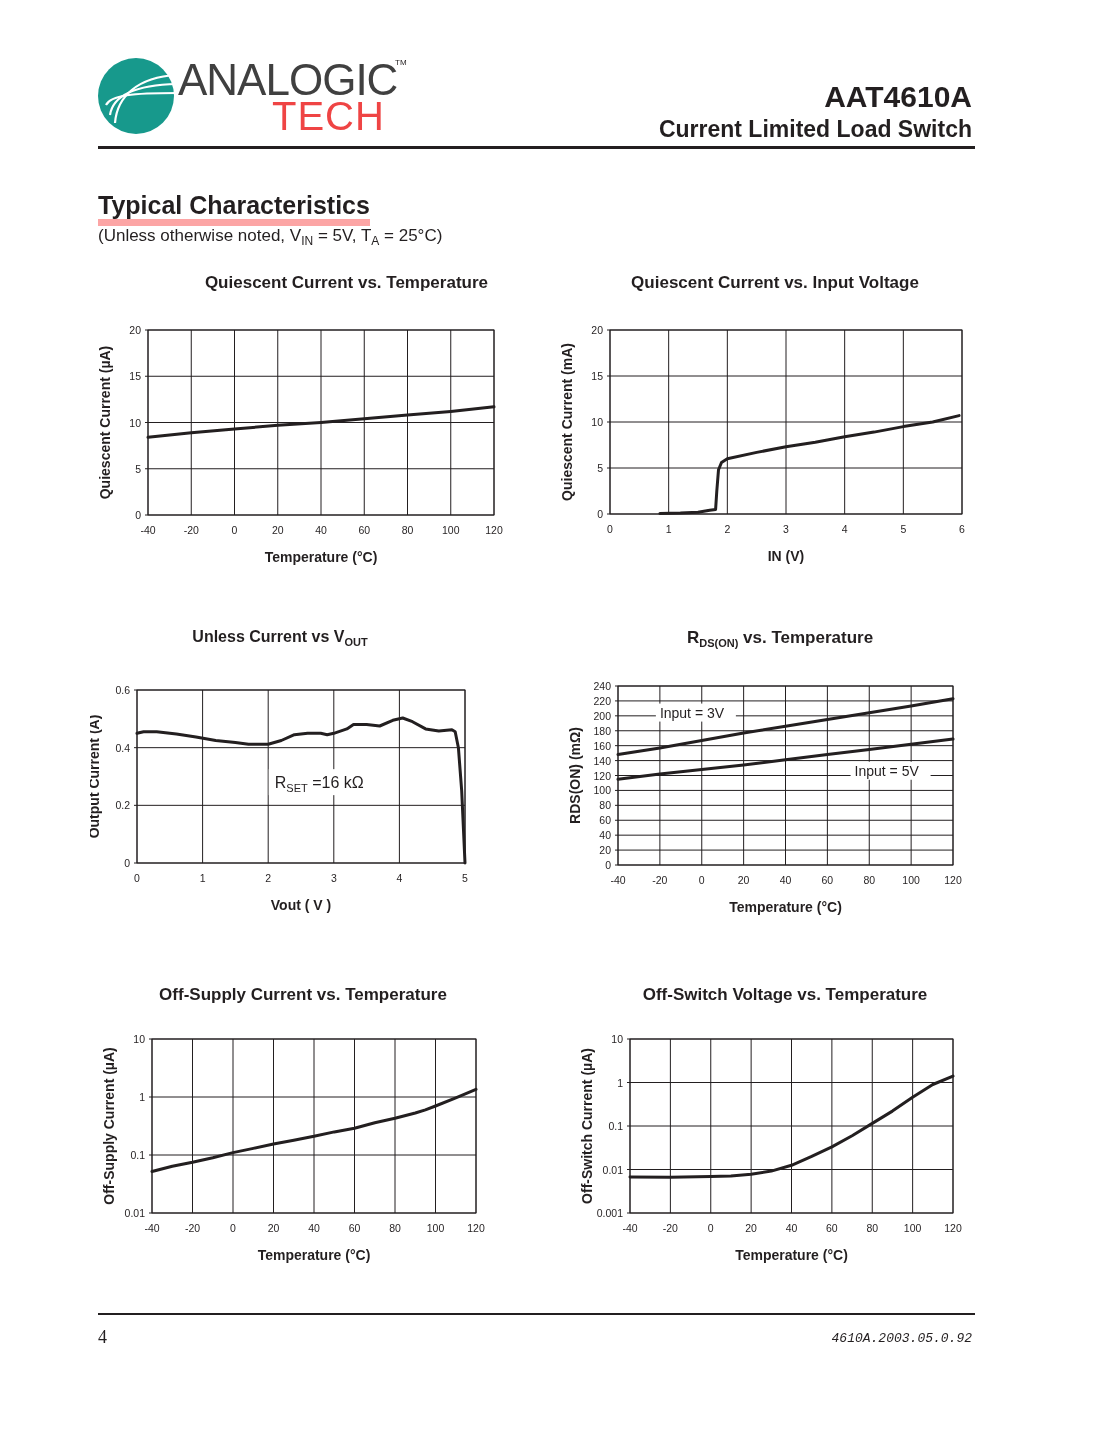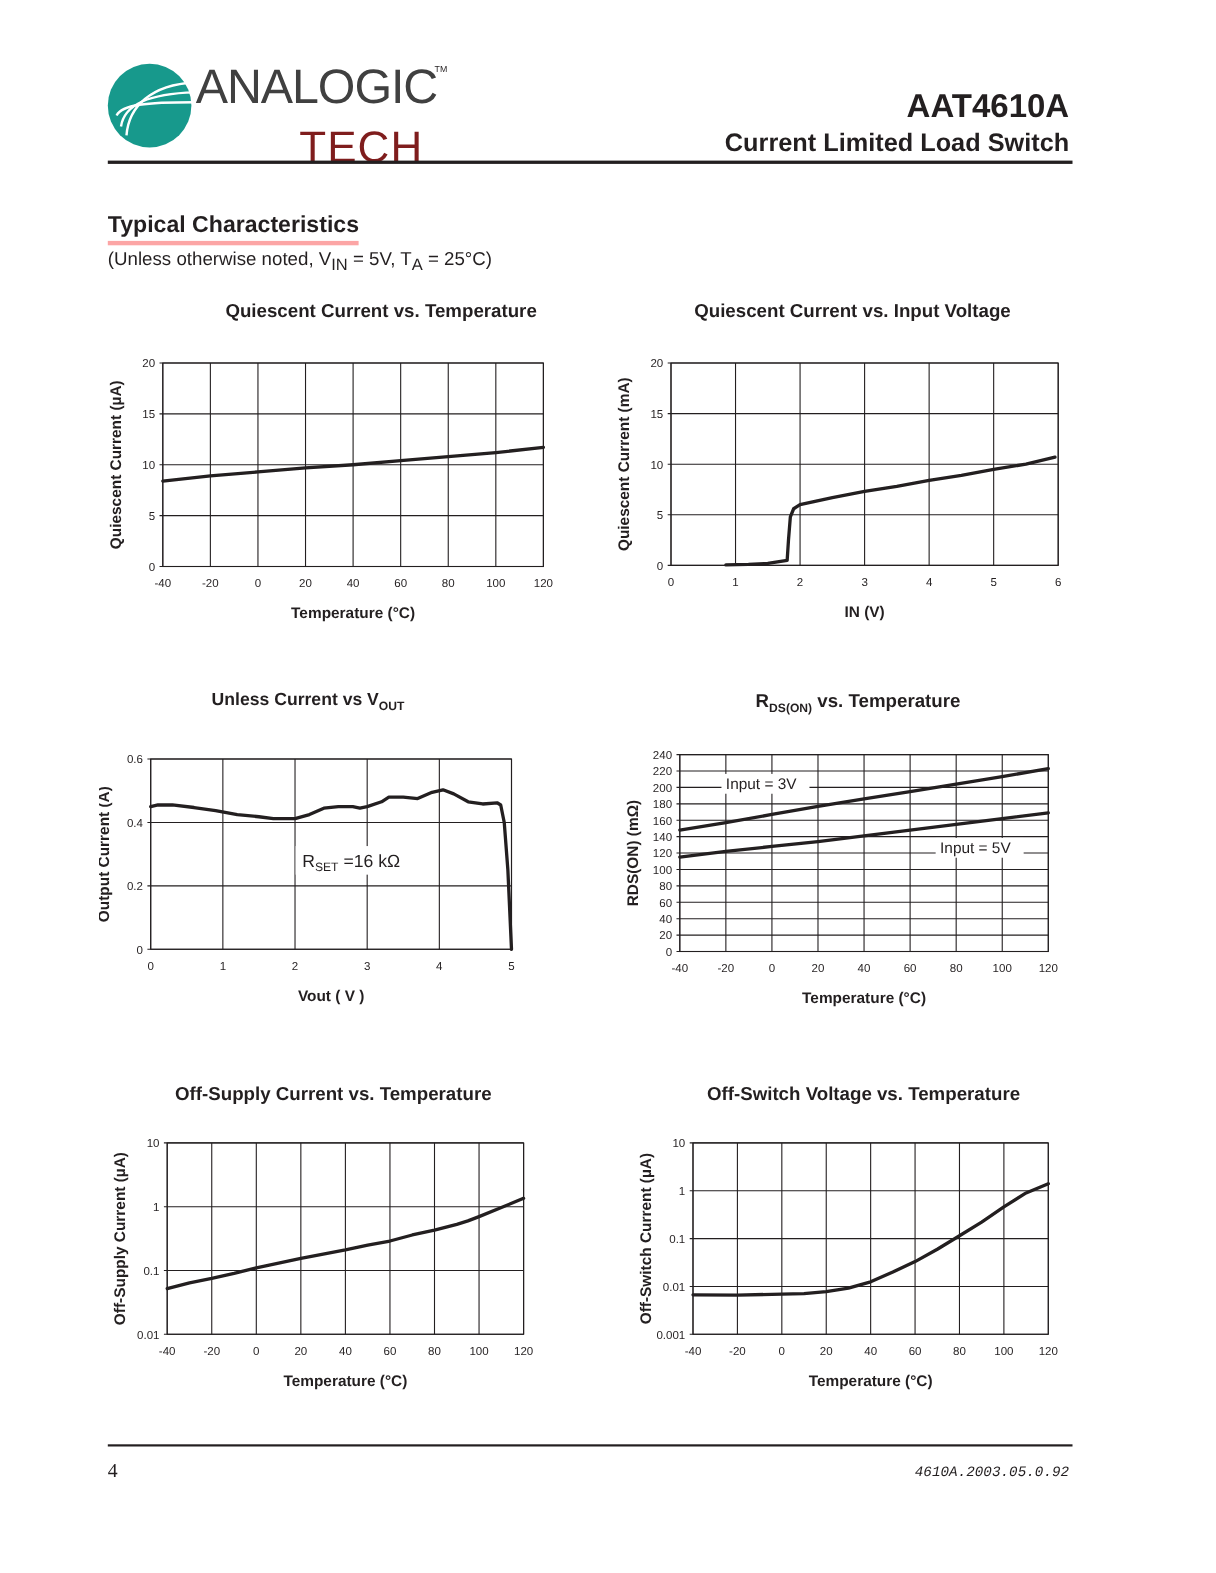--- a/index.html
+++ b/index.html
@@ -1,26 +1,26 @@
 <!DOCTYPE html>
 <html><head>
 <meta charset="utf-8">
 <style>
   html,body{margin:0;padding:0;background:#fff;}
   body{width:1105px;height:1430px;position:relative;font-family:"Liberation Sans",sans-serif;color:#231f20;overflow:hidden;}
   .abs{position:absolute;}
   #brand1{left:178px;top:55px;font-size:44px;letter-spacing:-1px;font-weight:400;color:#404040;}
-  #brand2{left:272px;top:112px;font-size:40px;font-weight:300;color:#7f1d1d;letter-spacing:1px;}
+  #brand2{left:272px;top:94px;font-size:40px;font-weight:300;color:#ef4444;letter-spacing:1px;}
   #tm{left:395px;top:58px;font-size:8px;}
   #part{right:133px;top:80px;font-size:30px;font-weight:bold;text-align:left;}
   #subtitle{right:133px;top:116px;font-size:23px;font-weight:bold;text-align:right;}
   #hr-top{left:98px;top:146px;width:877px;height:3px;background:#231f20;}
-  #sec-title{left:98px;top:191px;font-size:21px;font-weight:bold;border-bottom:4px solid #fca5a5;line-height:28px;}
+  #sec-title{left:98px;top:191px;font-size:25px;font-weight:bold;border-bottom:7px solid #fca5a5;line-height:28px;}
   #sec-note{left:98px;top:226px;font-size:17px;}
-  #sec-note sub{font-size:15px;text-align:right;}
+  #sec-note sub{font-size:12px;text-align:right;}
   .ctitle{position:absolute;font-size:17px;font-weight:bold;text-align:center;white-space:nowrap;}
   .ctitle sub{font-size:11px;}
   svg text{font-family:"Liberation Sans",sans-serif;}
   #hr-bot{left:98px;top:1313px;width:877px;height:2px;background:#231f20;}
   #pagenum{left:98px;top:1327px;font-size:18px;font-family:"Liberation Serif",serif;}
   #docid{right:133px;top:1331px;font-size:13px;font-style:italic;font-family:Liberation Mono, monospace;}
 </style>
 </head>
 <body>
 

